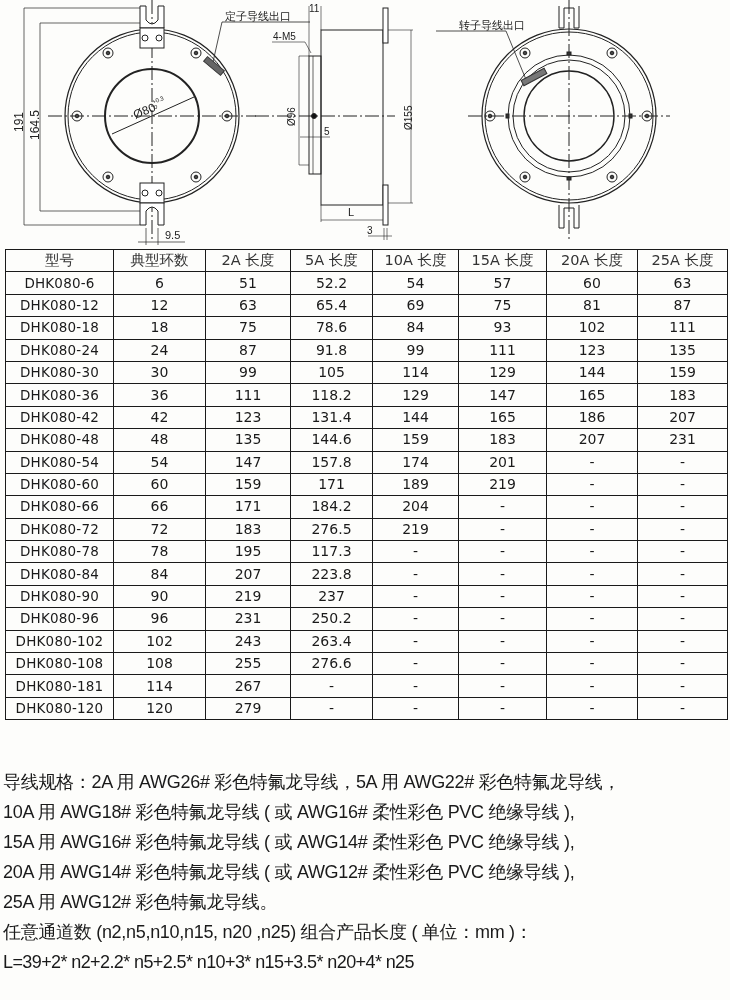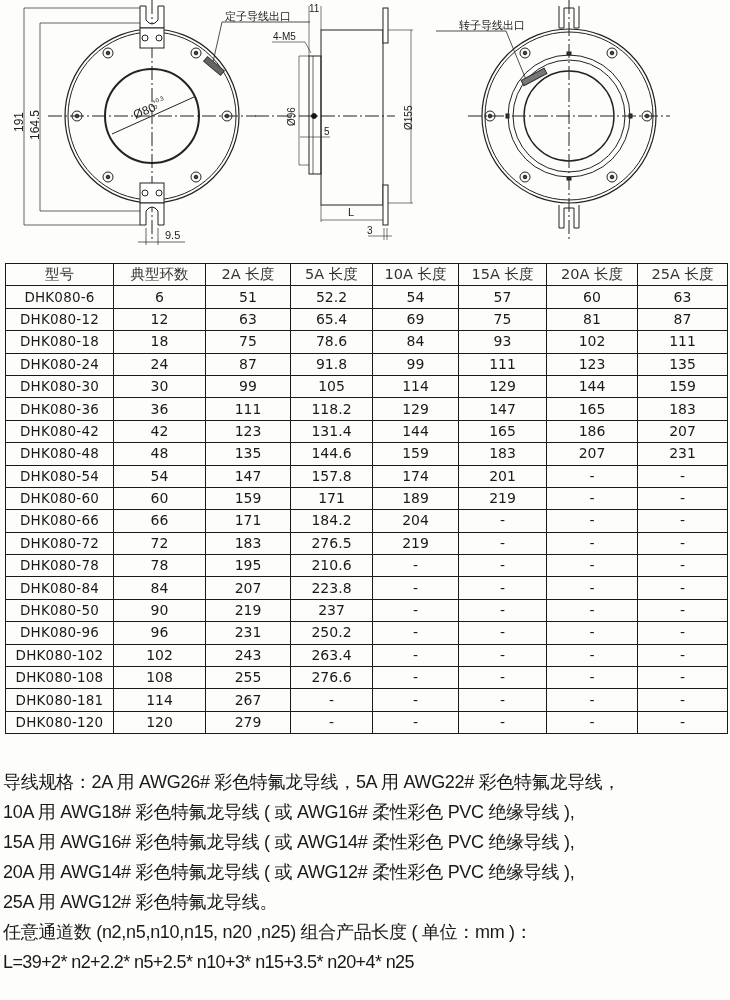--- a/index.html
+++ b/index.html
@@ -1,21 +1,21 @@
 <!DOCTYPE html>
 <html><head>
 <meta charset="utf-8">
 <style>
   html, body { margin:0; padding:0; background:#fdfdfb; }
   body { width:730px; height:1000px; position:relative; overflow:hidden; font-family:"DejaVu Sans", sans-serif; color:#111; }
   #drawing { position:absolute; left:0; top:0; width:730px; height:255px; }
   #drawing svg { position:absolute; left:0; top:0; }
   .dlabel { position:absolute; font-family:"Liberation Sans", sans-serif; font-size:11px; color:#222; white-space:nowrap; }
   .vlabel { transform:rotate(-90deg); transform-origin:left top; }
-  table.spec { position:absolute; left:5px; top:263px; width:722px; border-collapse:collapse; table-layout:fixed;border-radius:13px; }
+  table.spec { position:absolute; left:5px; top:249px; width:722px; border-collapse:collapse; table-layout:fixed;border-radius:13px; }
   table.spec th, table.spec td { border:1.6px solid #1a1a1a; height:21.4px; padding:0; text-align:center; font-family:"DejaVu Sans", sans-serif; font-size:14px; line-height:21px; color:#1a1a1a; font-weight:normal; }
   table.spec th { font-size:14.5px; color:#333; }
   table.spec td.model { font-size:13.5px; letter-spacing:0.2px; }
   .notes { position:absolute; left:3px; top:767px; width:725px; font-family:"Liberation Sans", sans-serif; font-size:18px; color:#1a1a1a; }
   .notes p { margin:0; height:30px; line-height:30px; white-space:nowrap; letter-spacing:-0.3px; }
   .notes p.formula { letter-spacing:-0.6px; }
 </style>
 </head>
 <body>
 
@@ -295,38 +295,38 @@
         <td>276.5</td>
         <td>219</td>
         <td>-</td>
         <td>-</td>
         <td>-</td>
       </tr>
       <tr>
         <td class="model">DHK080-78</td>
         <td>78</td>
         <td>195</td>
-        <td>210.6</td>
+        <td>117.3</td>
         <td>-</td>
         <td>-</td>
         <td>-</td>
         <td>-</td>
       </tr>
       <tr>
         <td class="model">DHK080-84</td>
         <td>84</td>
         <td>207</td>
         <td>223.8</td>
         <td>-</td>
         <td>-</td>
         <td>-</td>
         <td>-</td>
       </tr>
       <tr>
-        <td class="model">DHK080-50</td>
+        <td class="model">DHK080-90</td>
         <td>90</td>
         <td>219</td>
         <td>237</td>
         <td>-</td>
         <td>-</td>
         <td>-</td>
         <td>-</td>
       </tr>
       <tr>
         <td class="model">DHK080-96</td>

